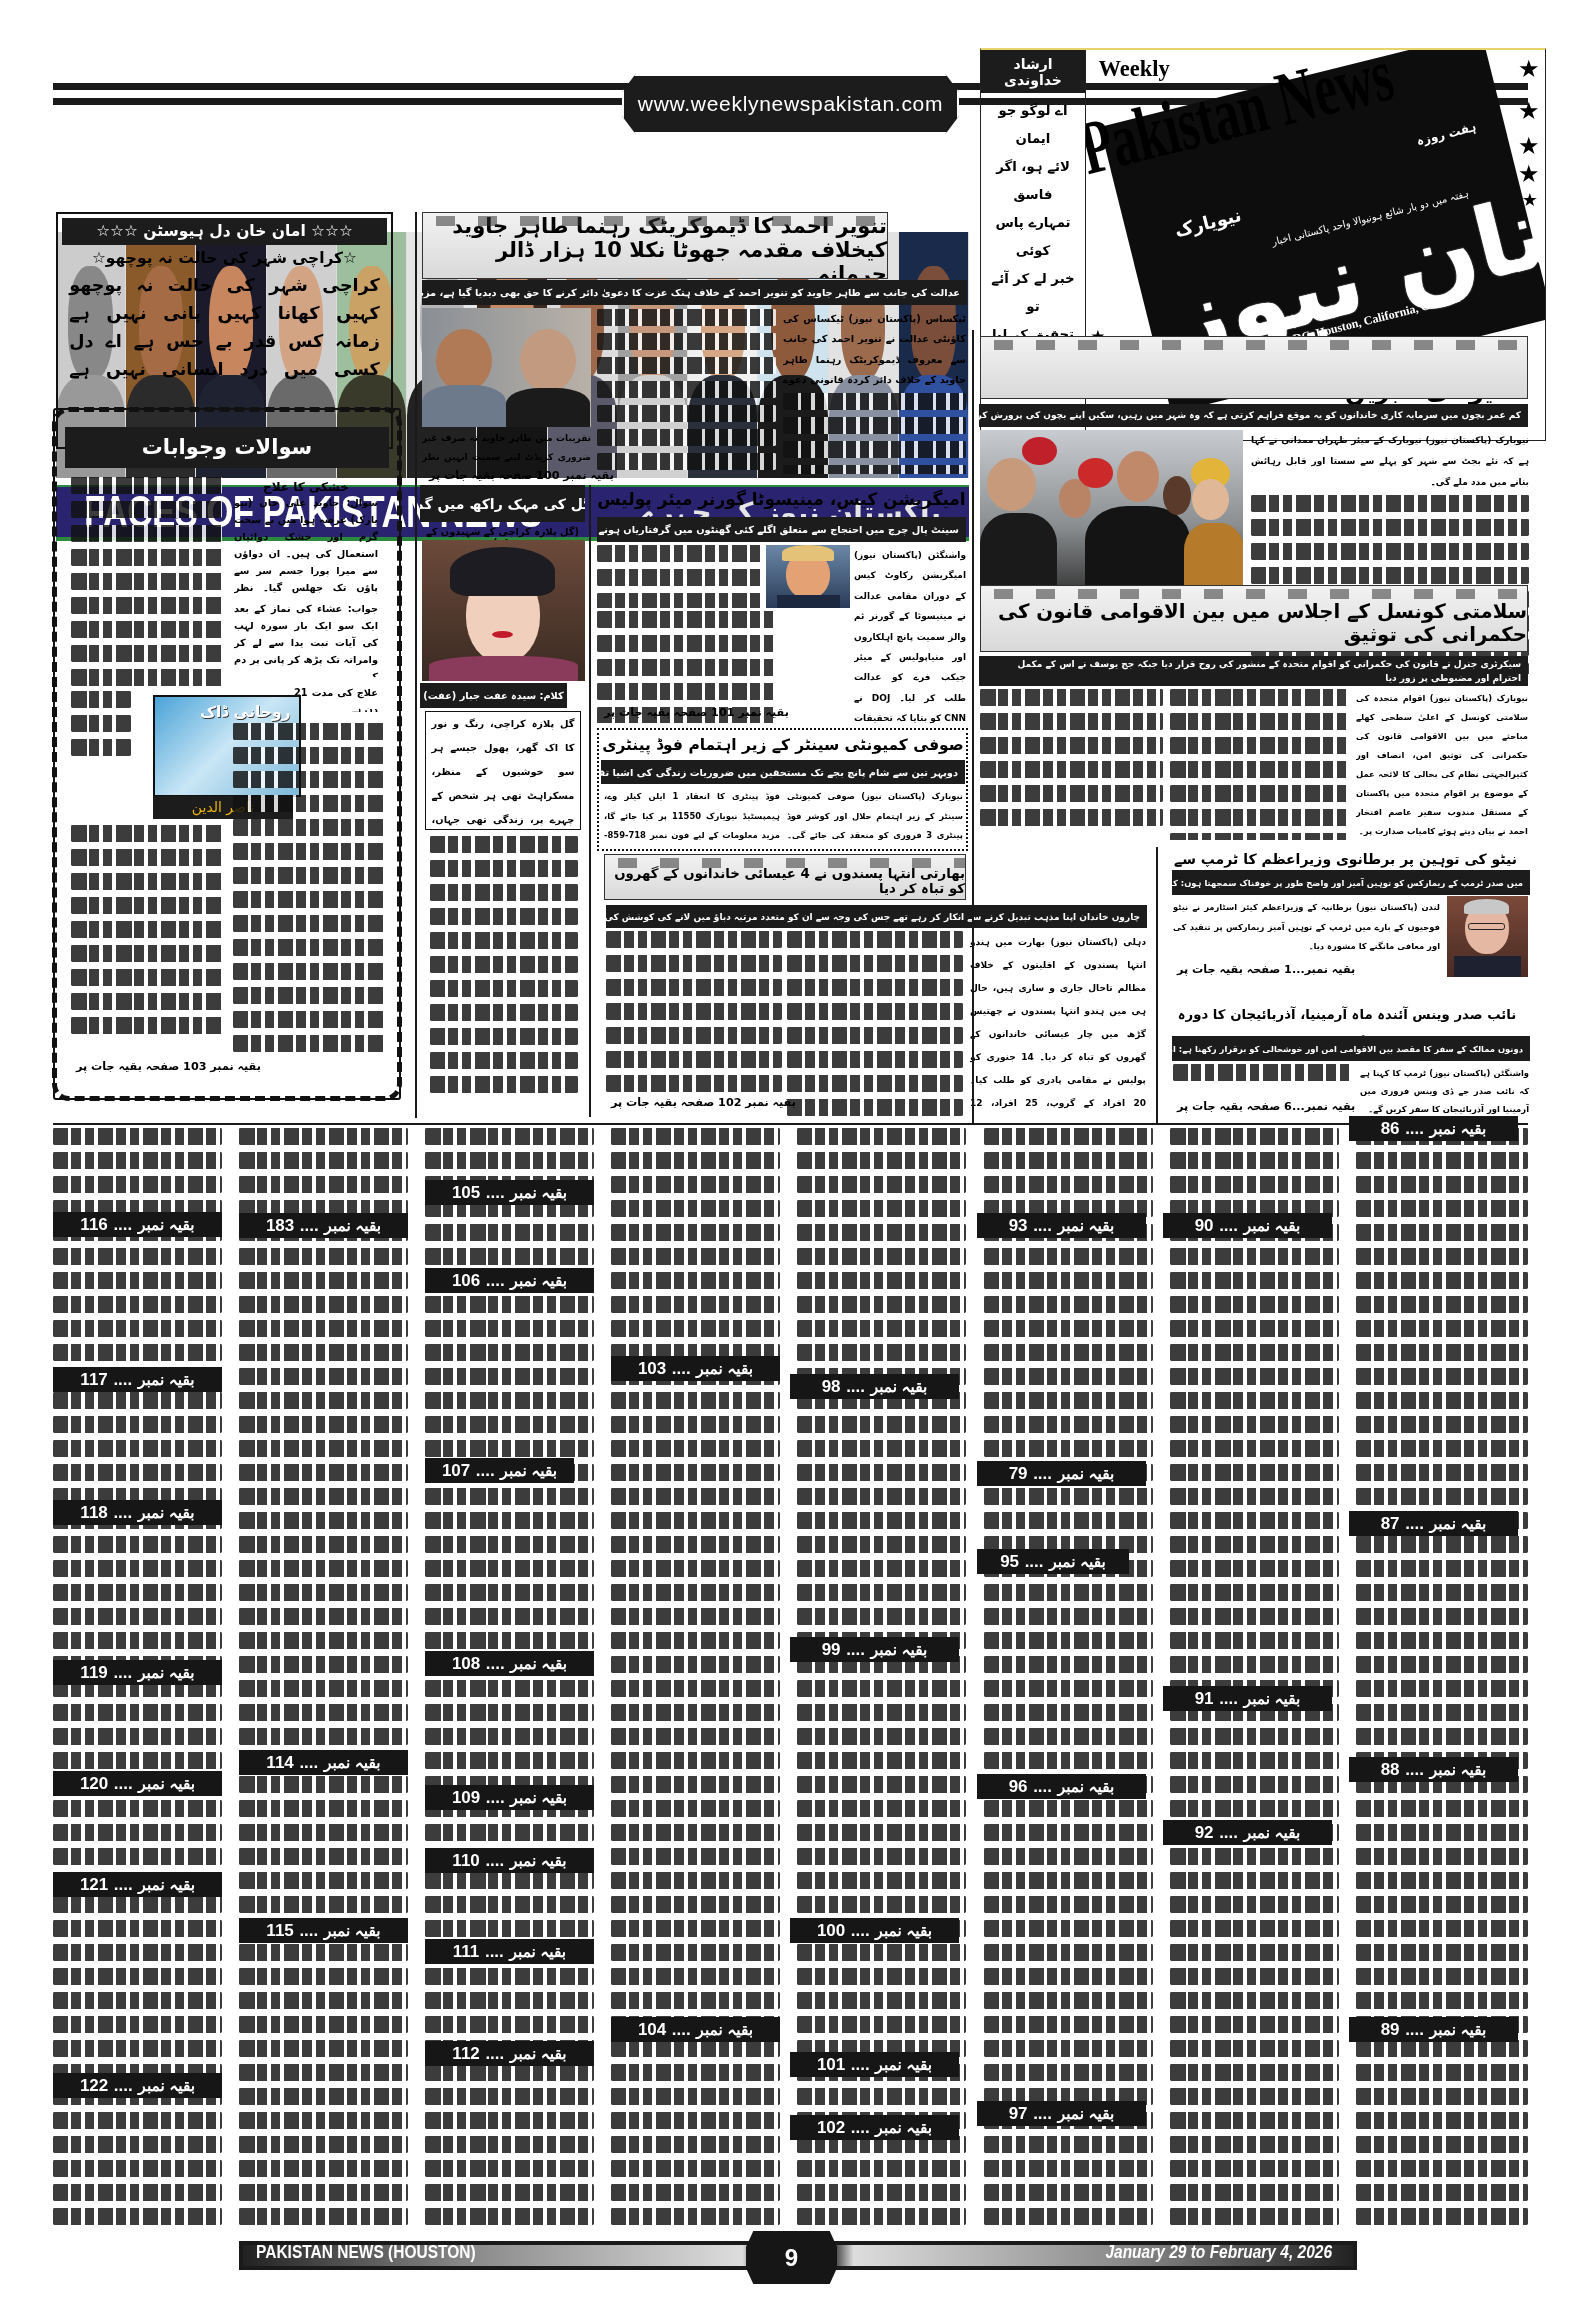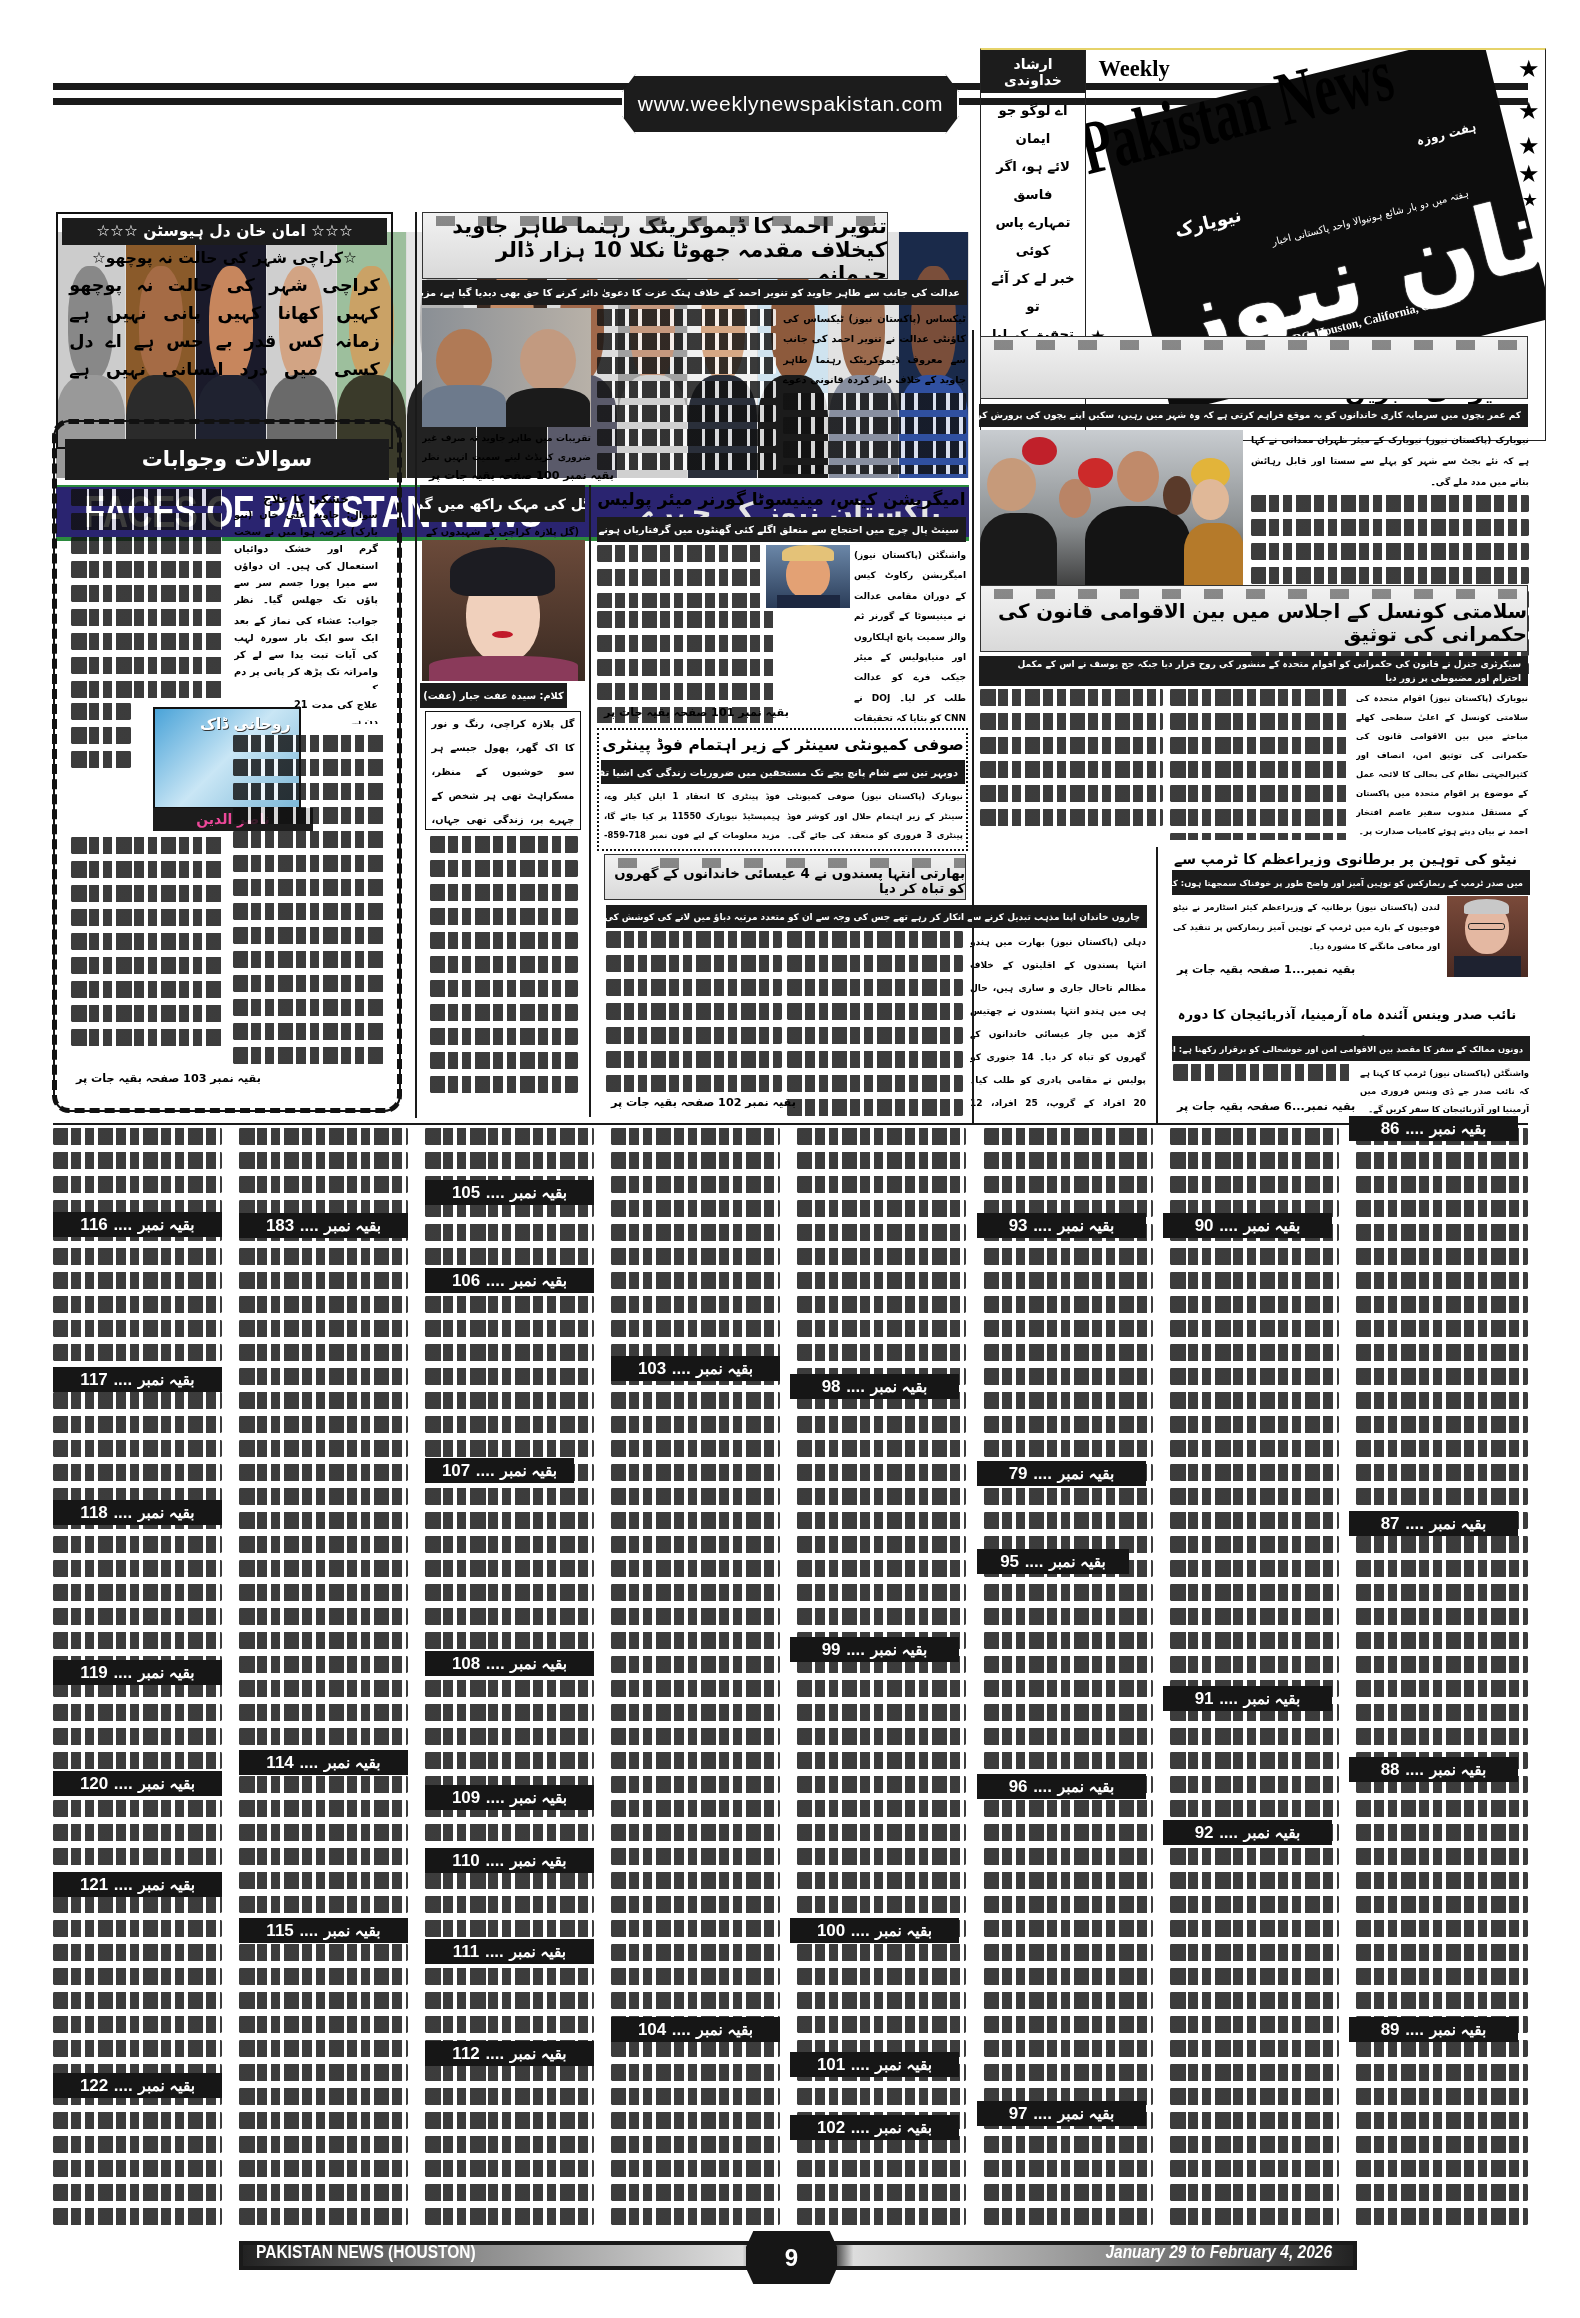--- a/index.html
+++ b/index.html
@@ -46,21 +46,21 @@
 .cont{position:absolute;font-size:11.2px;font-weight:bold;direction:rtl;white-space:nowrap}
 .photo{position:absolute;overflow:hidden}
 .rule-v{position:absolute;width:2.1px;background:#1a1a1a}
 .rule-h{position:absolute;height:2.1px;background:#1a1a1a}
 
 .poem{position:absolute;left:56px;top:212px;width:337px;height:237px;border:2.1px double #111;padding:4.2px}
 .poem-title{background:#1c1c1c;color:#fff;font-size:15.5px;text-align:center;padding:4.2px;direction:rtl;font-weight:bold}
 .poem-sub{font-size:15.5px;text-align:center;padding:4.2px;direction:rtl;font-weight:bold}
 .poem-line{display:flex;justify-content:space-between;direction:rtl;font-size:17.6px;font-weight:bold;line-height:28px;padding:0 7px}
 
-.qa{position:absolute;left:53px;top:420px;width:348px;height:692px;border:2.8px solid #111;border-radius:17px}
+.qa{position:absolute;left:53px;top:408px;width:348px;height:692px;border:2.8px solid #111;border-radius:3px}
 .qa-border{position:absolute;inset:-2.8px;border-radius:17px;border:5.6px dashed #111;pointer-events:none}
 .qa-head{position:absolute;left:9.8px;top:17px;right:9.8px;height:41px;background:#1c1c1c;color:#fff;font-size:21px;text-align:center;line-height:41px;direction:rtl;font-weight:bold}
 
 .baq{position:absolute;height:25px;background:#161616;color:#fff;font-family:"Liberation Sans",sans-serif;font-weight:bold;font-size:17px;display:flex;align-items:center;justify-content:center;gap:5.6px}
 .baq .bur{direction:rtl;font-size:15.5px}
 .footer-bar{position:absolute;left:239px;top:2241px;width:1110px;height:21px;background:linear-gradient(90deg,#222 0,#888 20%,#ddd 45%,#222 47%,#222 53%,#ddd 55%,#888 80%,#222 100%);border:4.2px solid #1a1a1a;box-sizing:content-box}
 .footer-left{position:absolute;left:256px;top:2243px;color:#fff;font-family:"Liberation Sans",sans-serif;font-weight:bold;font-size:15.5px;transform:scaleY(1.2)}
 .footer-right{position:absolute;right:249px;top:2243px;color:#fff;font-family:"Liberation Sans",sans-serif;font-weight:bold;font-style:italic;font-size:15.5px;transform:scaleY(1.2)}
 .footer-num{position:absolute;left:746px;top:2231px;width:91px;height:53px;background:#161616;color:#fff;font-family:"Liberation Sans",sans-serif;font-weight:bold;font-size:24px;display:flex;align-items:center;justify-content:center;clip-path:polygon(8% 0,92% 0,100% 30%,100% 70%,92% 100%,8% 100%,0 70%,0 30%)}
 </style>
@@ -231,21 +231,21 @@
       <span></span>
     </div>
   <div class="textfill" style="left:15.5px;top:281px;width:60px;height:77px">
       <span></span>
       <span></span>
       <span></span>
     </div>
   <div class="photo" style="left:98px;top:285px;width:148px;height:102px;background:linear-gradient(135deg,#4aa3d8,#c9e6f5 50%,#7cb8d8);border:2.1px solid #111">
     <div class="urdu" style="position:absolute;right:8.4px;top:5.6px;font-size:15.5px;color:#fff;text-shadow:0.7px 0.7px 0 #333">روحانی ڈاک</div>
   </div>
-  <div style="position:absolute;left:98px;top:386px;width:160px;height:22.5px;background:#1c1c1c;color:#ec4899;text-align:center;direction:rtl;font-weight:bold;font-size:14px;line-height:22.5px">ناصر الدین</div>
+  <div style="position:absolute;left:98px;top:386px;width:140px;height:22.5px;background:#1c1c1c;color:#eab308;text-align:center;direction:rtl;font-weight:normal;font-size:14px;line-height:22.5px">ناصر الدین</div>
   <div class="textfill" style="right:15.5px;top:313px;width:151px;height:330px">
       <span></span>
       <span></span>
       <span></span>
       <span></span>
       <span></span>
       <span></span>
       <span></span>
       <span></span>
       <span></span>

